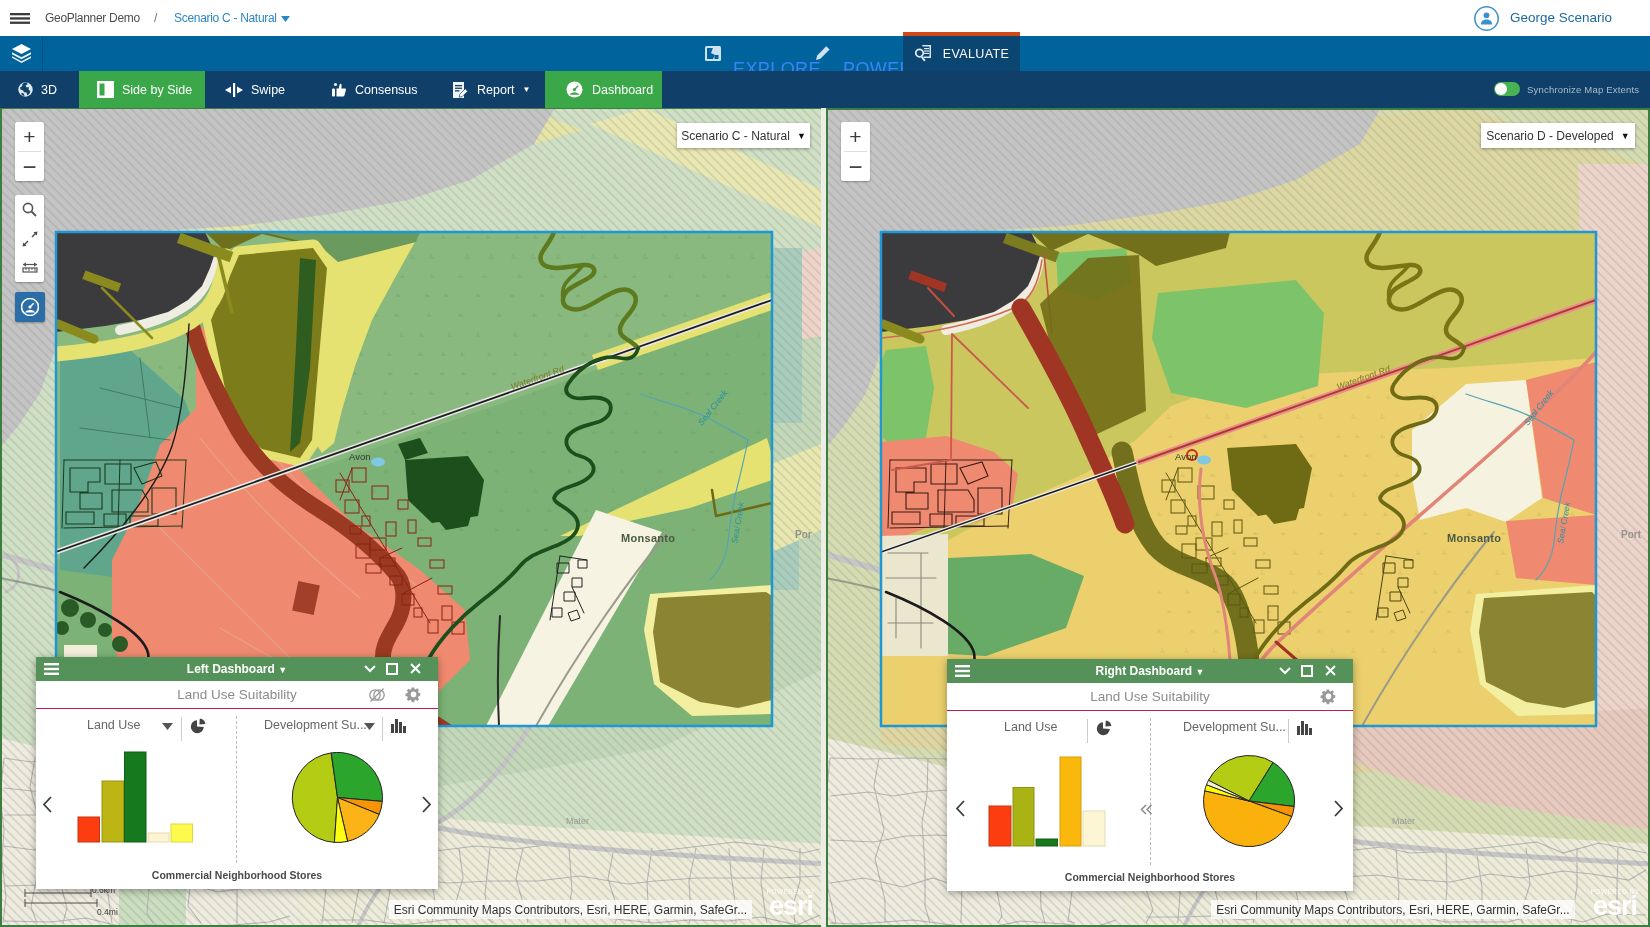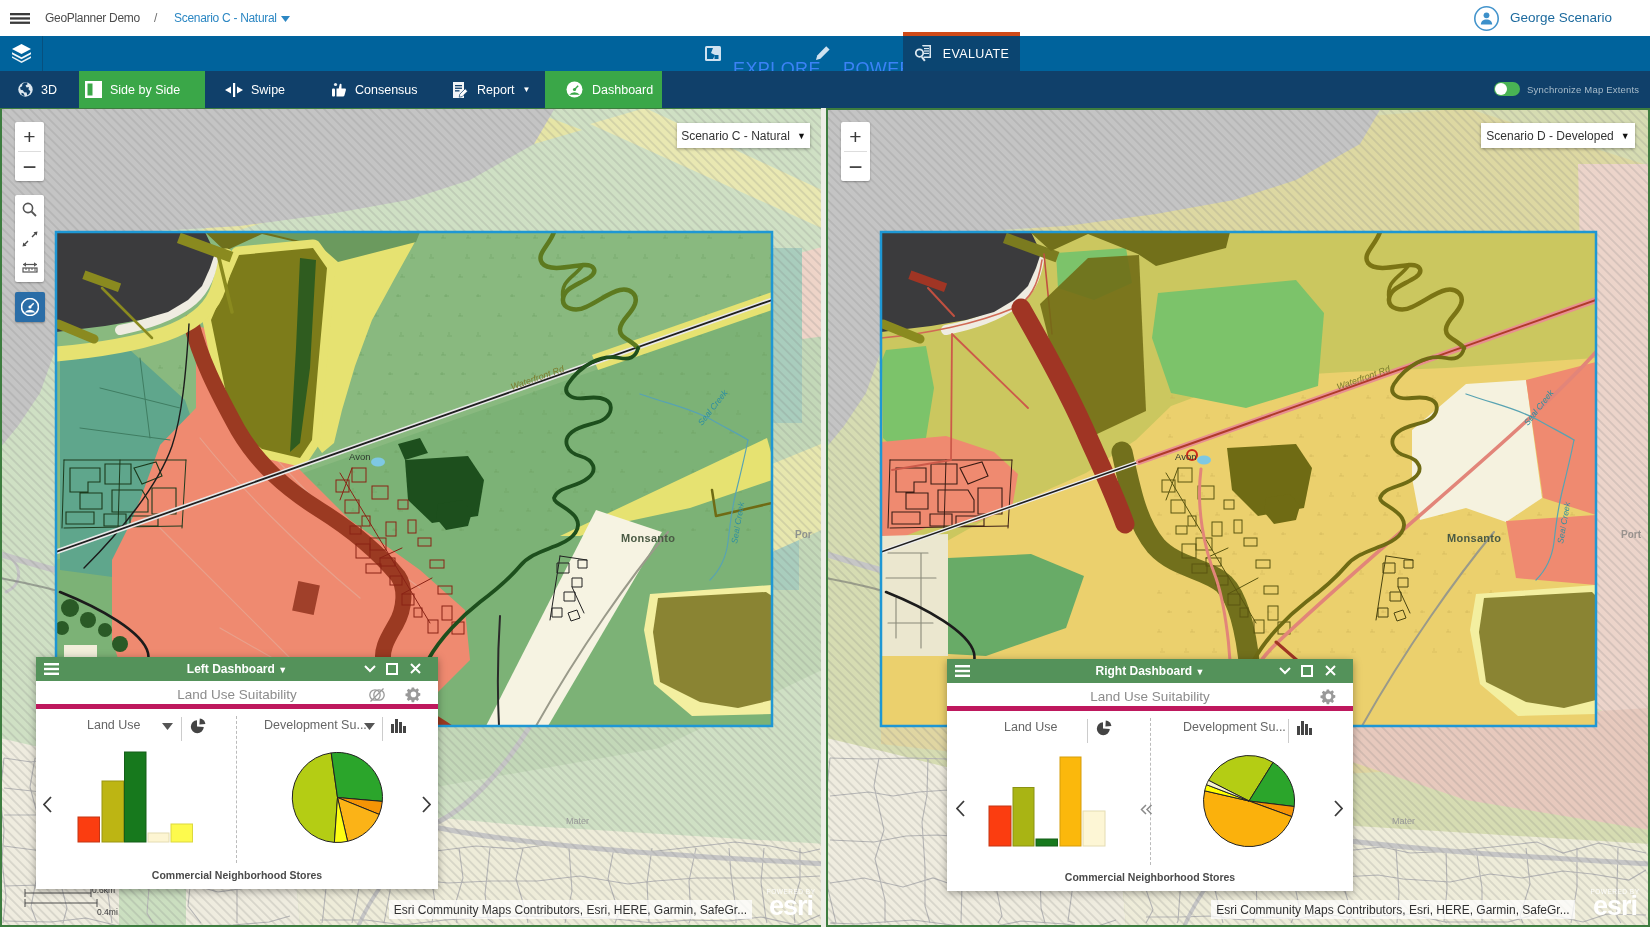--- a/index.html
+++ b/index.html
@@ -26,21 +26,21 @@
 
 .zbox{position:absolute;width:29px;background:#fff;border-radius:2px;box-shadow:0 1px 2px rgba(0,0,0,.3);color:#4c4c4c}
 .zbtn{width:29px;height:29px;display:flex;align-items:center;justify-content:center;font-size:19px;color:#3c3c3c}
 .zsep{height:1px;background:#ddd;margin:0 3px}
 .ddl{position:absolute;height:25px;background:#fff;box-shadow:0 1px 3px rgba(0,0,0,.35);display:flex;align-items:center;justify-content:center;font-size:12px;color:#333}
 .ddl .car{margin-left:7px;font-size:9px;color:#111}
 
 .dash{position:absolute;background:#ffffff;box-shadow:0 2px 8px rgba(0,0,0,.35)}
 .dhead{height:24px;background:#54925a;display:flex;align-items:center;position:relative;color:#fff}
 .dtitle{position:absolute;left:0;right:0;text-align:center;font-size:12px;font-weight:bold;color:#fff}
-.dsub{height:28px;position:relative;border-bottom:5px solid #be185d}
+.dsub{height:28px;position:relative;border-bottom:1px solid #be185d}
 .dsubt{position:absolute;left:0;right:0;top:6px;text-align:center;font-size:13.5px;color:#8c8c8c}
 .dbody{position:absolute;left:0;right:0;top:53px;bottom:0}
 .ddiv{position:absolute;top:6px;bottom:26px;width:0;border-left:1px dashed #bbb}
 .chead{position:absolute;top:8px;font-size:12.5px;color:#666}
 .ccap{position:absolute;bottom:8px;left:0;right:0;text-align:center;font-size:10.5px;font-weight:bold;color:#4a4a4a}
 </style></head>
 <body>
 <div id="app">
 
 <div class="hdr">
@@ -95,21 +95,21 @@
         </g>
       </svg>EVALUATE</div>
 
 <div class="tbar"></div>
 <svg class="abs" style="left:18px;top:82px" width="15" height="15" viewBox="0 0 15 15">
       <circle cx="7.5" cy="7.5" r="7.2" fill="#dde8f0"></circle>
       <path d="M6.8.4 4.4 2l-.3 2.2L2 5.4l.7 2.4 2.2.4 1.2 2 2.5.3.6 2.9 2.2-1.6 1-2.6-1.9-1.8.4-2.4-2.2.4L7.5 3.6 9.6 2.2 8.9.5z" fill="#10406a"></path>
       <path d="M3.2 11.9l1.5 1.6 1.9.4-.9-2.4-1.9-.8z" fill="#10406a"></path>
     </svg>
 <div class="tbtn" style="left:41px">3D</div>
-<div class="tbtn grn" style="left:79px;width:126px;padding-left:6px"><svg style="margin-right:8px" width="17" height="17">
+<div class="tbtn grn" style="left:79px;width:126px;padding-left:18px"><svg style="margin-right:8px" width="17" height="17">
         <rect x="0" y="0" width="17" height="17" fill="#fff"></rect>
         <rect x="2.5" y="2.5" width="5" height="12" fill="#3aa748"></rect>
       </svg>Side by Side</div>
 <div class="tbtn" style="left:205px;width:105px;padding-left:20px"><svg style="margin-right:8px" width="18" height="14" viewBox="0 0 18 14">
         <g fill="#fff">
           <rect x="8" y="0" width="2.2" height="14"></rect>
           <path d="M0 7l6-3.5v7z"></path>
           <path d="M18 7l-6-3.5v7z"></path>
         </g>
       </svg>Swipe</div>

